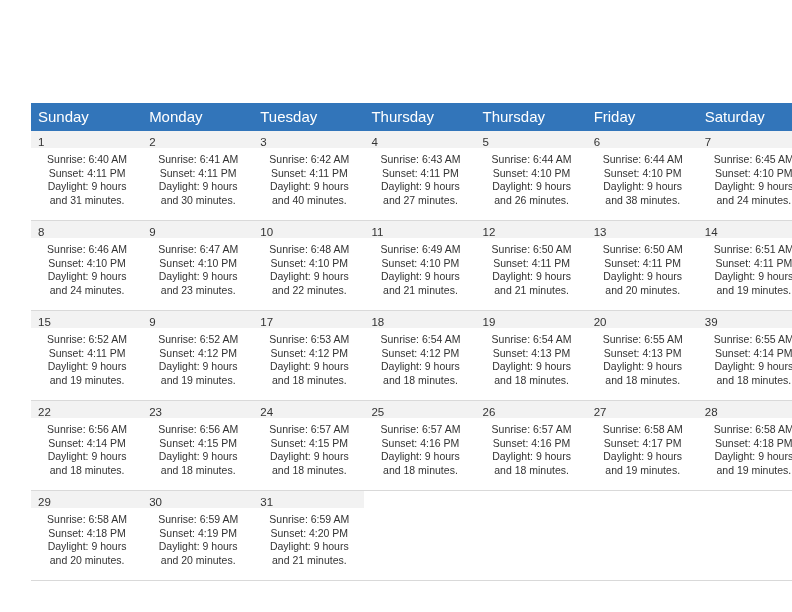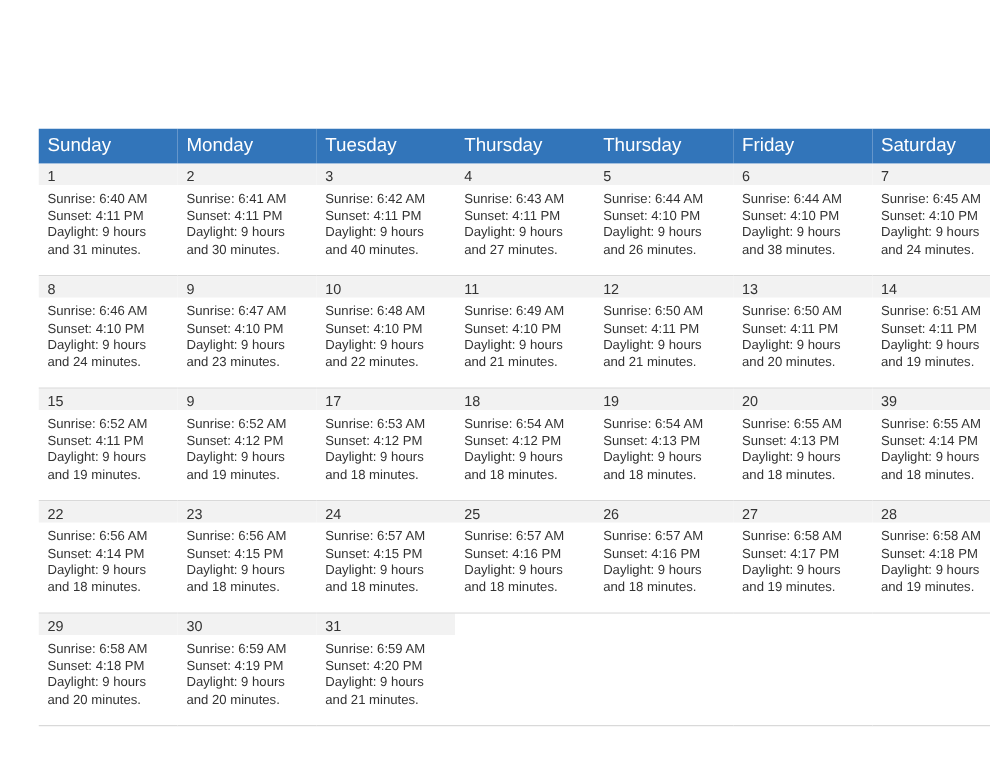--- a/index.html
+++ b/index.html
@@ -129,20 +129,21 @@
     box-sizing: border-box;
     background: #ffffff;
   }
   .daynum {
     font-size: 11.5px;
     color: #333333;
     line-height: 14px;
   }
   .cell-body {
     padding: 5px 6px 0 7px;
+    text-align: center;
   }
   .line {
     font-size: 10.5px;
     line-height: 13.6px;
     color: #333333;
     white-space: nowrap;
   }
   .cell-empty .daynum-bar { background: #ffffff; }
 </style>
 </head>

